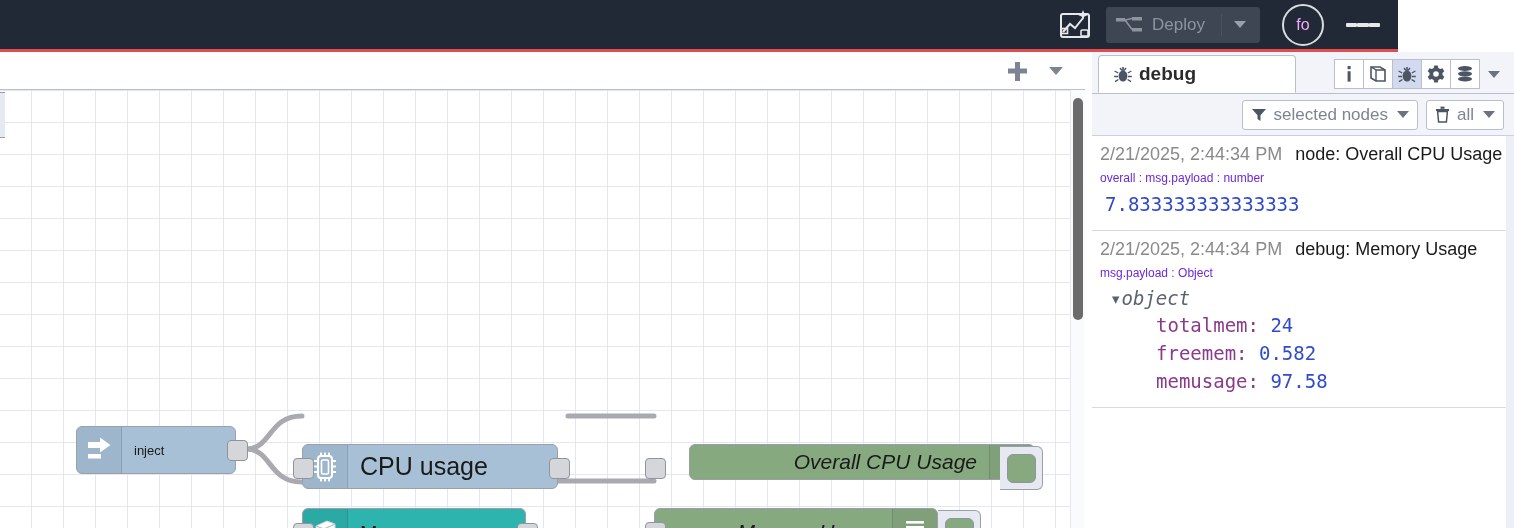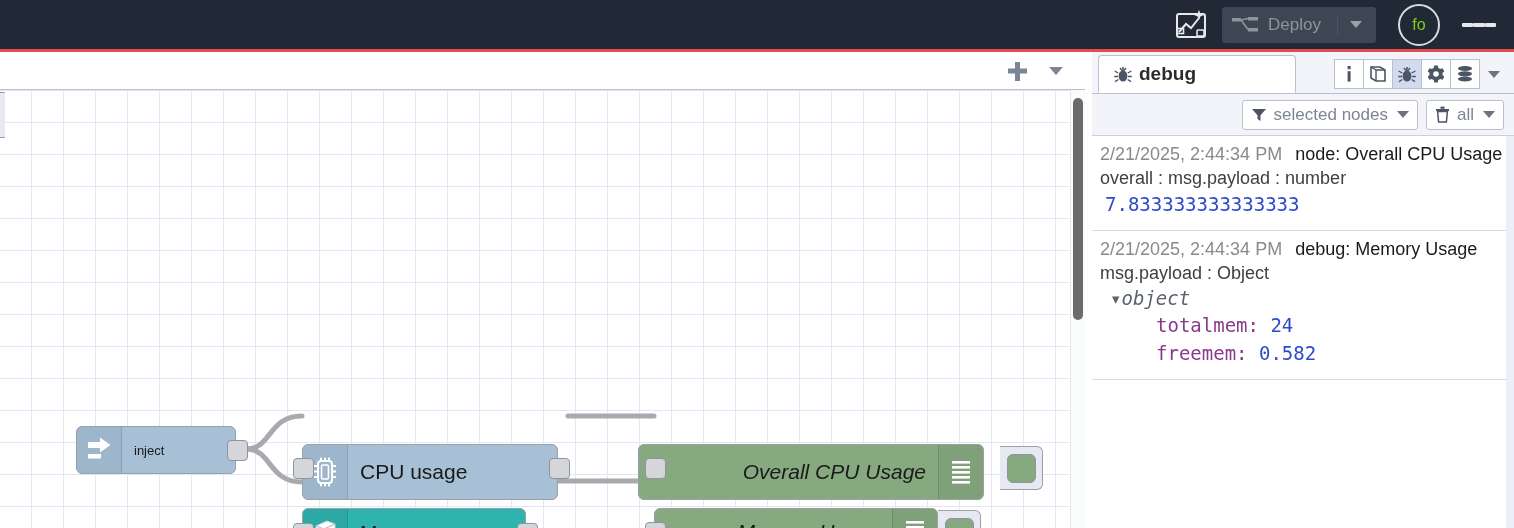--- a/index.html
+++ b/index.html
@@ -11,21 +11,21 @@
   }
   #app {
     position: relative;
     width: 1514px; height: 528px;
     overflow: hidden;
   }
 
   
   #header {
     position: absolute; top: 0; left: 0;
-    width: 1514px; height: 52px;
+    width: 1398px; height: 52px;
     background: #222936;
     border-bottom: 3px solid #e24c4c;
     box-sizing: border-box;
     display: flex; align-items: center; justify-content: flex-end;
   }
   .hdr-btn {
     display: flex; align-items: center; justify-content: center;
     cursor: pointer;
   }
   #ai-flow-icon { width: 42px; height: 42px; margin-right: 10px; }
@@ -50,21 +50,21 @@
   .caret-down {
     width: 0; height: 0;
     border-left: 6px solid transparent;
     border-right: 6px solid transparent;
     border-top: 7px solid #9aa1ab;
   }
   #user-avatar {
     width: 38px; height: 38px;
     border: 2px solid #d8dbe0;
     border-radius: 50%;
-    color: #84cc16;
+    color: #f0abfc;
     font-size: 16px;
     display: flex; align-items: center; justify-content: center;
     margin-right: 22px;
     cursor: pointer;
   }
   #main-menu-btn { width: 34px; height: 34px; margin-right: 18px; }
   .hamburger span {
     display: block; width: 28px; height: 4px;
     background: #e6e8eb; margin: 4px 0; border-radius: 1px;
   }
@@ -169,23 +169,23 @@
     border: 1px solid #9b9fa8;
     border-radius: 6px 0 0 6px;
     border-right: none;
     display: flex; align-items: center; justify-content: center;
     cursor: pointer;
   }
   #inject-port-out { left: 227px; top: 350px; }
 
   
   #node-cpu {
-    left: 302px; top: 354px; width: 256px; height: 56px;
+    left: 302px; top: 354px; width: 256px; height: 45px;
     background: #a7c0d6;
-    font-size: 21px;
+    font-size: 25px;
   }
   #cpu-port-in { left: 293px; top: 368px; }
   #cpu-port-out { left: 549px; top: 368px; }
 
   
   #node-memory {
     left: 302px; top: 418px; width: 224px; height: 50px;
     background: #2eb4ae;
     font-size: 21px;
   }
@@ -217,21 +217,21 @@
     border-radius: 0 6px 6px 0;
     display: flex; align-items: center; justify-content: center;
     cursor: pointer;
   }
   .debug-toggle-inner {
     width: 27px; height: 27px;
     background: #87a980;
     border: 1px solid #8f949e;
     border-radius: 6px;
   }
-  #node-debug-cpu { left: 638px; top: 354px; width: 346px; height: 56px; }
+  #node-debug-cpu { left: 689px; top: 354px; width: 346px; height: 36px; }
   #debug-cpu-port-in { left: 645px; top: 368px; }
   #debug-cpu-btn { left: 1000px; top: 356px; }
   #node-debug-mem { left: 654px; top: 418px; width: 284px; height: 48px; }
   #debug-mem-port-in { left: 645px; top: 432px; }
   #debug-mem-btn { left: 938px; top: 420px; }
 
   
   #sidebar {
     position: absolute; top: 52px; left: 1092px;
     width: 422px; height: 476px;
@@ -326,22 +326,22 @@
     overflow: hidden;
   }
   .dbg-head {
     white-space: nowrap;
     font-size: 18px;
     line-height: 24px;
   }
   .dbg-time { color: #8a8a8a; }
   .dbg-node { color: #1a1a1a; margin-left: 8px; }
   .dbg-topic {
-    color: #404040;
-    font-size: 18px;
+    color: #6d28d9;
+    font-size: 12px;
     line-height: 24px;
     white-space: nowrap;
   }
   .dbg-value {
     color: #2f4acc;
     font-family: "DejaVu Sans Mono", monospace;
     font-size: 19px;
     line-height: 28px;
     padding-left: 5px;
   }
@@ -632,18 +632,22 @@
           <span>▾</span><span>object</span>
         </div>
         <div class="dbg-prop">
           <span class="dbg-key">totalmem:</span>
           <span class="dbg-num">24</span>
         </div>
         <div class="dbg-prop">
           <span class="dbg-key">freemem:</span>
           <span class="dbg-num">0.582</span>
         </div>
+        <div class="dbg-prop">
+          <span class="dbg-key">memusage:</span>
+          <span class="dbg-num">97.58</span>
+        </div>
       </div>
     </div>
 
     <div id="sidebar-scroll-edge"></div>
   </div>
 </div>
 
 </body></html>

